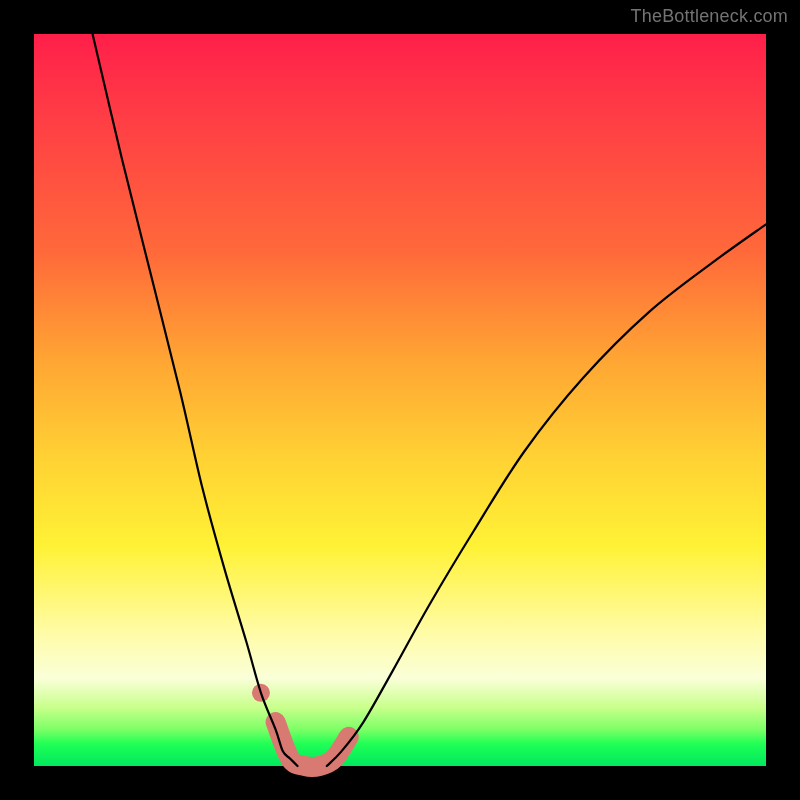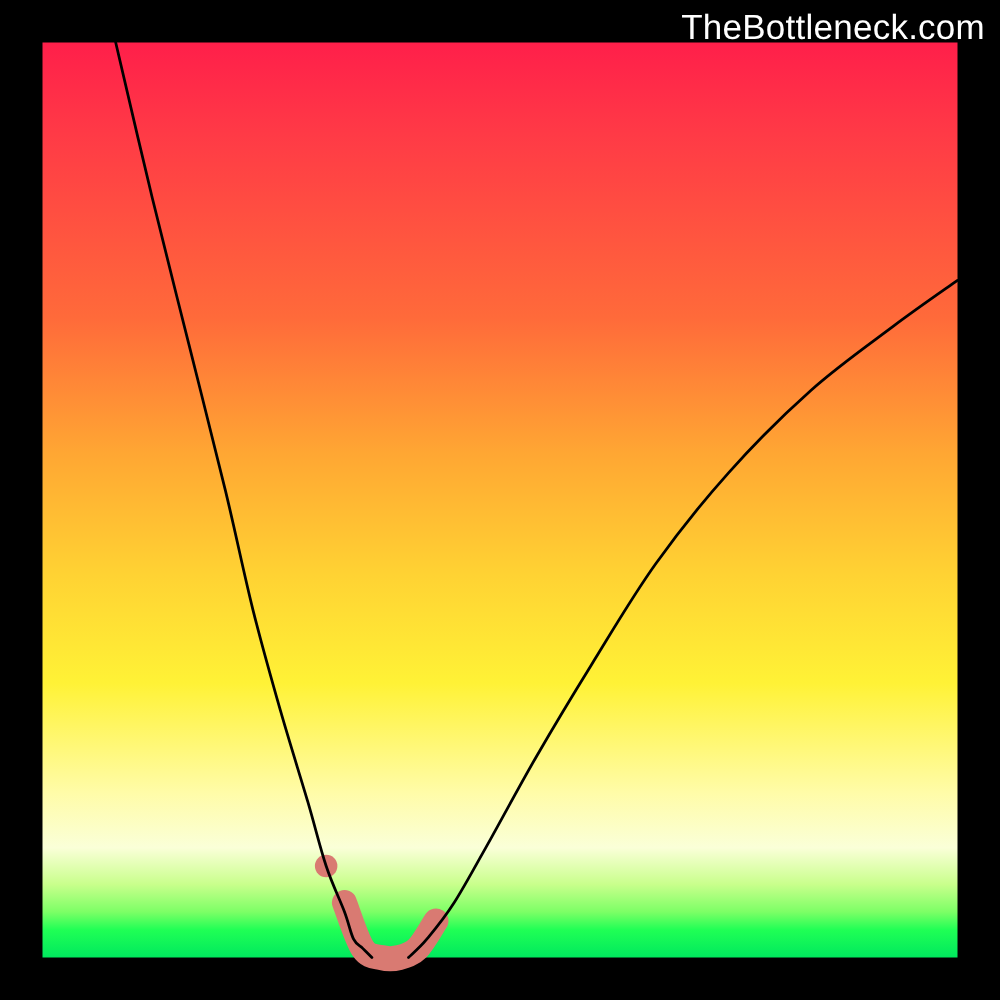--- a/index.html
+++ b/index.html
@@ -39,22 +39,22 @@
       #c9ff8c 92%,
       #7dff66 95%,
       #1fff55 97%,
       #00e85e 100%
     );
   }
   .watermark {
     position: absolute;
     top: 6px;
     right: 12px;
-    color: #ffffff;
-    font-size: 28px;
+    color: #737373;
+    font-size: 18px;
     font-weight: 500;
     letter-spacing: 0.2px;
     user-select: none;
   }
   svg.curves {
     position: absolute;
     top: 0;
     left: 0;
     width: 732px;
     height: 732px;

